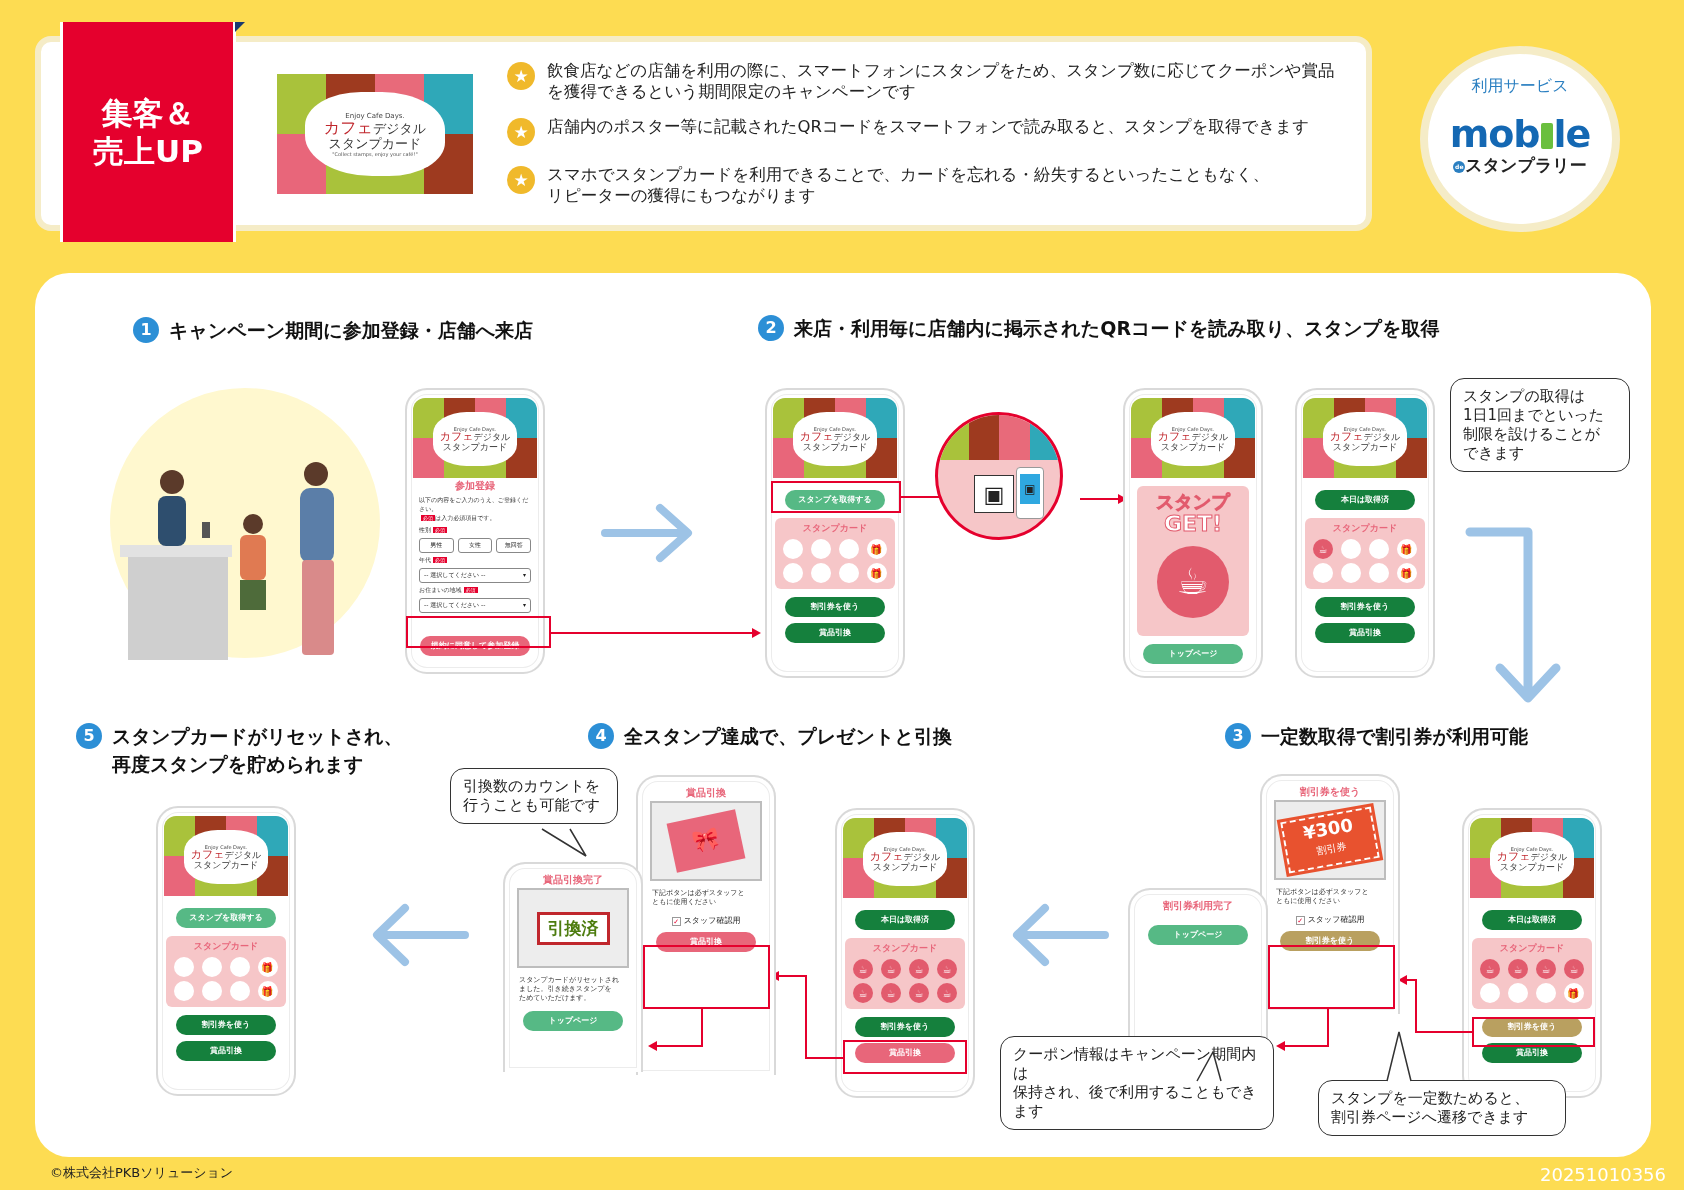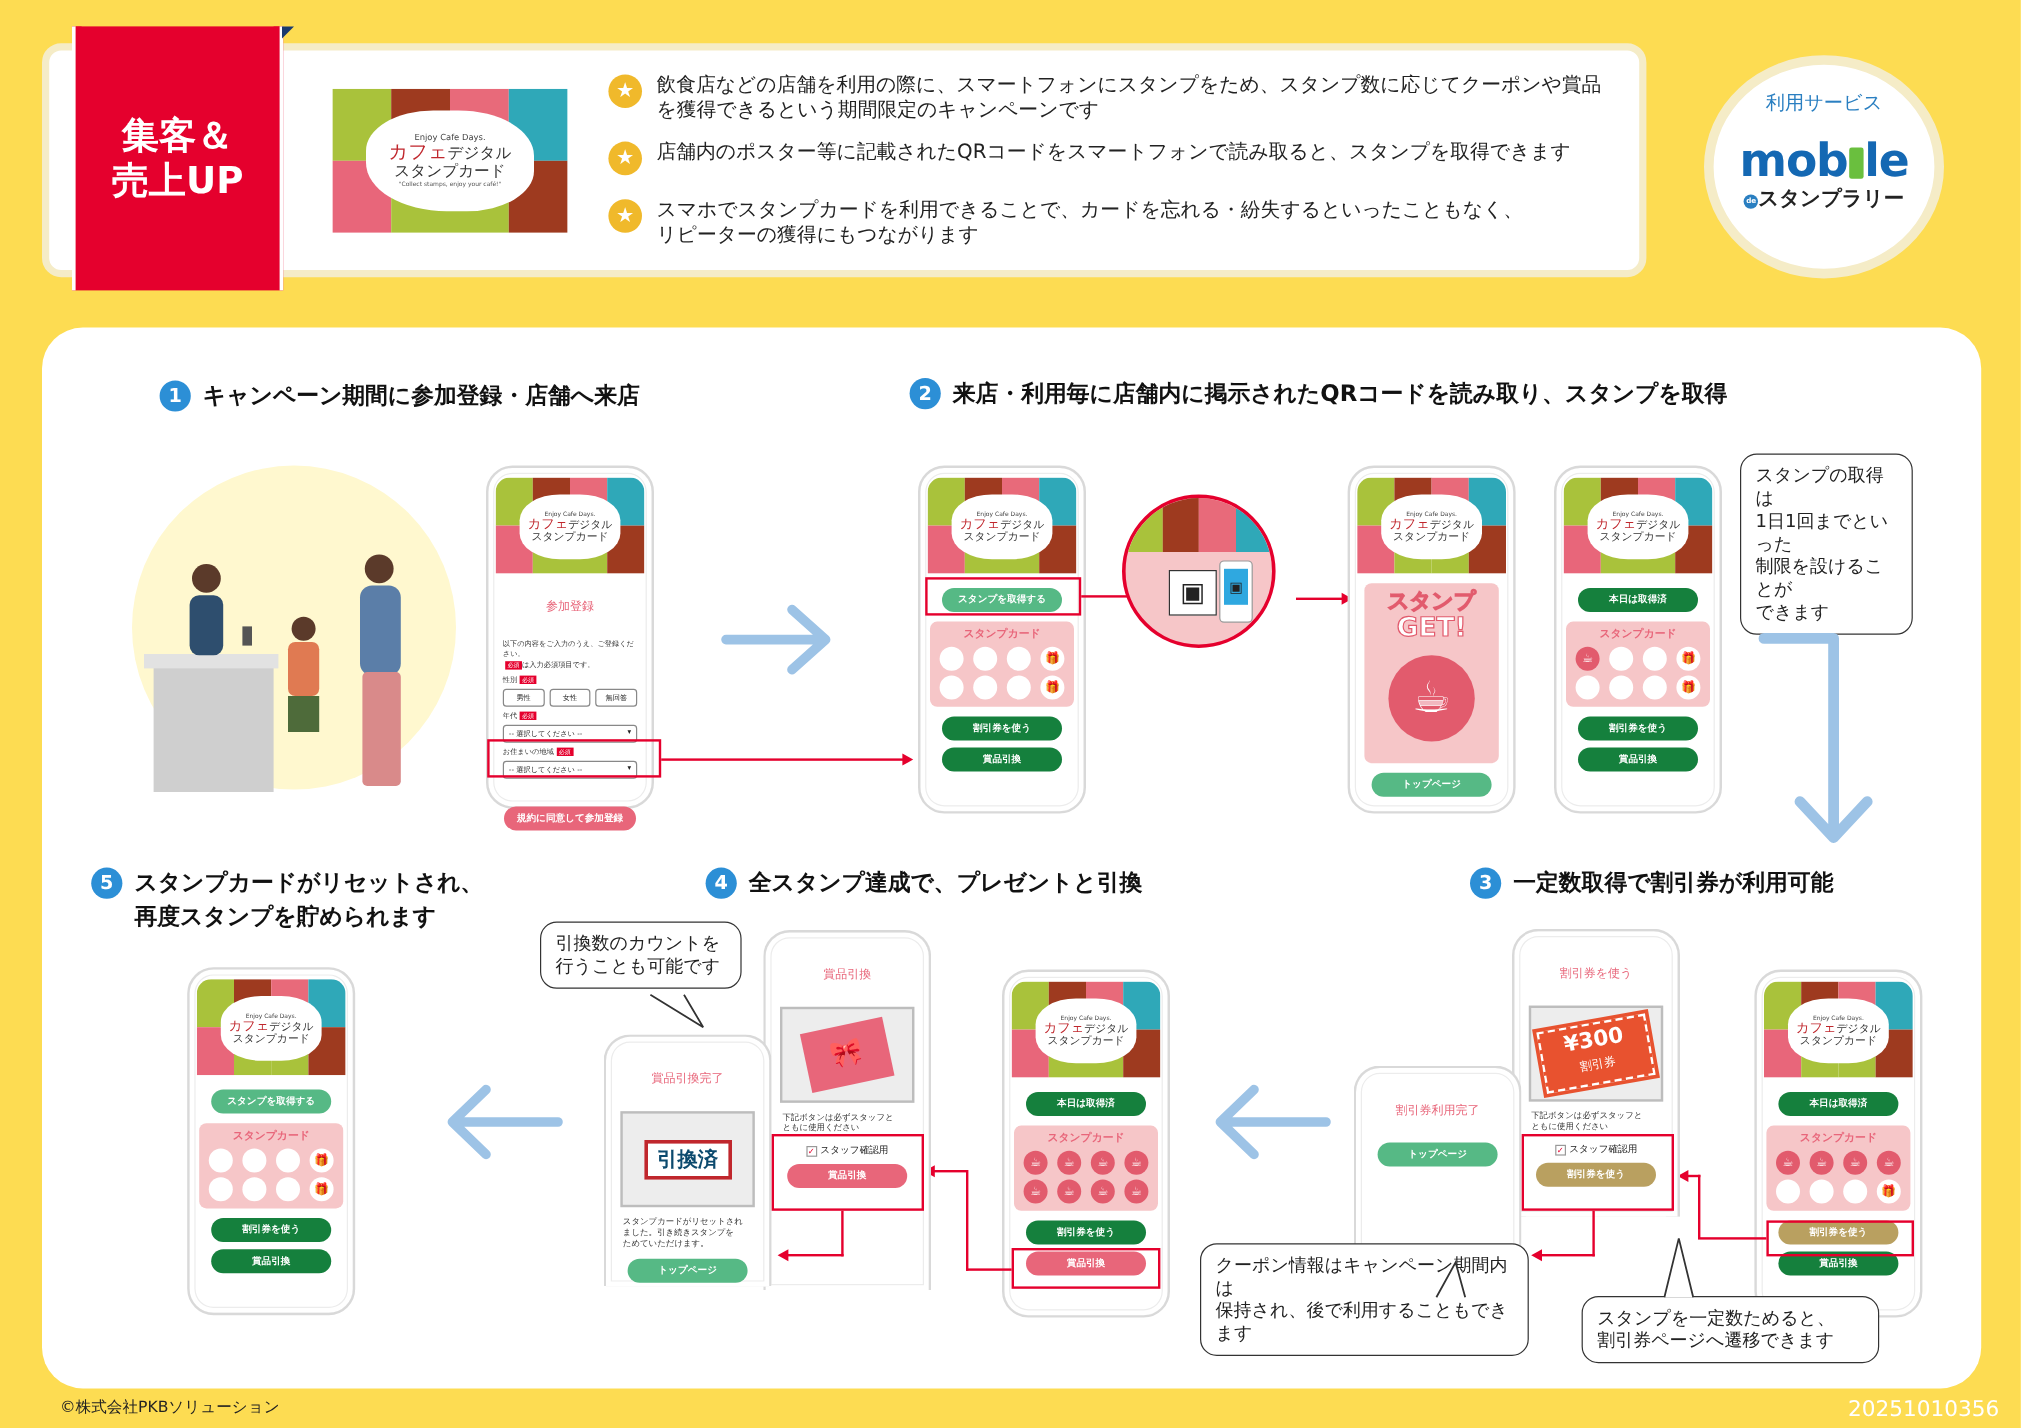--- a/index.html
+++ b/index.html
@@ -42,21 +42,21 @@
 .ph-banner .lbl .jp{font-size:9px;line-height:10px;color:#333;text-align:center;font-family:"DejaVu Serif",serif}
 .ph-banner .lbl .jp b{color:#c0272d;font-weight:normal;font-size:11px}
 .btn{display:block;margin:0 auto;border-radius:14px;color:#fff;font-size:8px;font-weight:bold;text-align:center;height:20px;line-height:20px;width:100px}
 .btn.green{background:#56b985}.btn.gray{background:#15803d}.btn.pink{background:#e8667a}.btn.gold{background:#b9a060}
 .stampcard{background:#f6c6c8;border-radius:6px;margin:8px 2px;padding:4px 6px 6px}
 .stampcard .sct{font-size:9px;color:#e8667a;font-weight:bold;text-align:center;margin-bottom:4px}
 .slots{display:grid;grid-template-columns:repeat(4,1fr);gap:4px;justify-items:center}
 .slot{width:20px;height:20px;border-radius:50%;background:#fff;display:flex;align-items:center;justify-content:center;font-size:10px}
 .slot.gift{color:#f0b1b5}
 .slot.on{background:#e25b6d;color:#fff}
-.ph-title{color:#e8667a;font-size:10px;font-weight:normal;text-align:center;margin:20px 0}
+.ph-title{color:#e8667a;font-size:10px;font-weight:bold;text-align:center;margin:1px 0}
 .imgbox{height:80px;background:#ededed;border:2px solid #bdbdbd;margin:0 6px;display:flex;align-items:center;justify-content:center;position:relative}
 .ph-note{font-size:7px;color:#333;line-height:9px;margin:8px 8px;white-space:pre-line}
 .check{font-size:8px;text-align:center;margin:6px 0}
 .check .box{display:inline-block;width:9px;height:9px;border:1px solid #999;color:#e5002d;font-size:7px;line-height:8px;vertical-align:-1px;margin-right:3px}
 .redbox{position:absolute;border:2px solid #e5002d}
 .redline{position:absolute;background:#e5002d}
 .arrowhead-r{position:absolute;width:0;height:0;border-top:5px solid transparent;border-bottom:5px solid transparent;border-left:9px solid #e5002d}
 .arrowhead-l{position:absolute;width:0;height:0;border-top:5px solid transparent;border-bottom:5px solid transparent;border-right:9px solid #e5002d}
 .bubble{position:absolute;background:#fff;border:1.5px solid #333;border-radius:14px;padding:8px 12px;font-size:15px;line-height:19px;color:#222;white-space:pre-line}
 .footer-l{left:50px;top:1164px;font-size:13px;color:#222}
@@ -276,21 +276,21 @@
         <div class="slot gift">🎁</div>
         <div class="slot"></div>
         <div class="slot"></div>
         <div class="slot"></div>
         <div class="slot gift">🎁</div>
       </div>
     </div>
   <div class="btn gray" style="margin-bottom:6px">割引券を使う</div>
   <div class="btn gray">賞品引換</div>
   </div>
-<div class="bubble" style="left:1450px;top:378px;width:144px">スタンプの取得は
+<div class="bubble" style="left:1450px;top:378px;width:180px">スタンプの取得は
 1日1回までといった
 制限を設けることが
 できます</div>
 
 <svg class="abs" style="left:600px;top:500px" width="100" height="70">
     <path d="M5 33 H85 M60 8 L88 33 L60 58" stroke="#9dc3e6" stroke-width="8" fill="none" stroke-linecap="round" stroke-linejoin="round"></path>
   </svg>
 <svg class="abs" style="left:1460px;top:520px" width="120" height="190">
     <path d="M10 12 H68 V175 M40 148 L68 178 L96 148" stroke="#9dc3e6" stroke-width="9" fill="none" stroke-linecap="round" stroke-linejoin="round"></path>
   </svg>
@@ -424,21 +424,21 @@
   <div class="btn pink">賞品引換</div>
 </div>
 <div class="redbox" style="left:643px;top:945px;width:127px;height:64px"></div>
 <div class="redline" style="left:701px;top:1009px;width:2px;height:38px"></div>
 <div class="redline" style="left:655px;top:1045px;width:48px;height:2px"></div>
 <div class="arrowhead-l" style="left:648px;top:1041px"></div>
 
 <div class="phone" style="left:503px;top:862px;height:210px;border-bottom:none;border-radius:22px 22px 0 0">
   <div class="ph-title">賞品引換完了</div>
   <div class="imgbox">
-      <div style="border:3px solid #c0272d;background:#fff;color:#0c4a6e;font-size:17px;font-weight:bold;padding:2px 8px">引換済</div>
+      <div style="border:3px solid #c0272d;background:#fff;color:#4d7c0f;font-size:17px;font-weight:bold;padding:2px 8px">引換済</div>
     </div>
   <div class="ph-note">スタンプカードがリセットされ
 ました。引き続きスタンプを
 ためていただけます。</div>
   <div class="btn green">トップページ</div>
 </div>
 <div class="bubble" style="left:450px;top:768px;width:168px">引換数のカウントを
 行うことも可能です</div>
 <svg class="abs" style="left:540px;top:828px" width="50" height="30">
     <path d="M2 1 L46 28 L30 1" fill="#fff" stroke="#333" stroke-width="1.5"></path>

